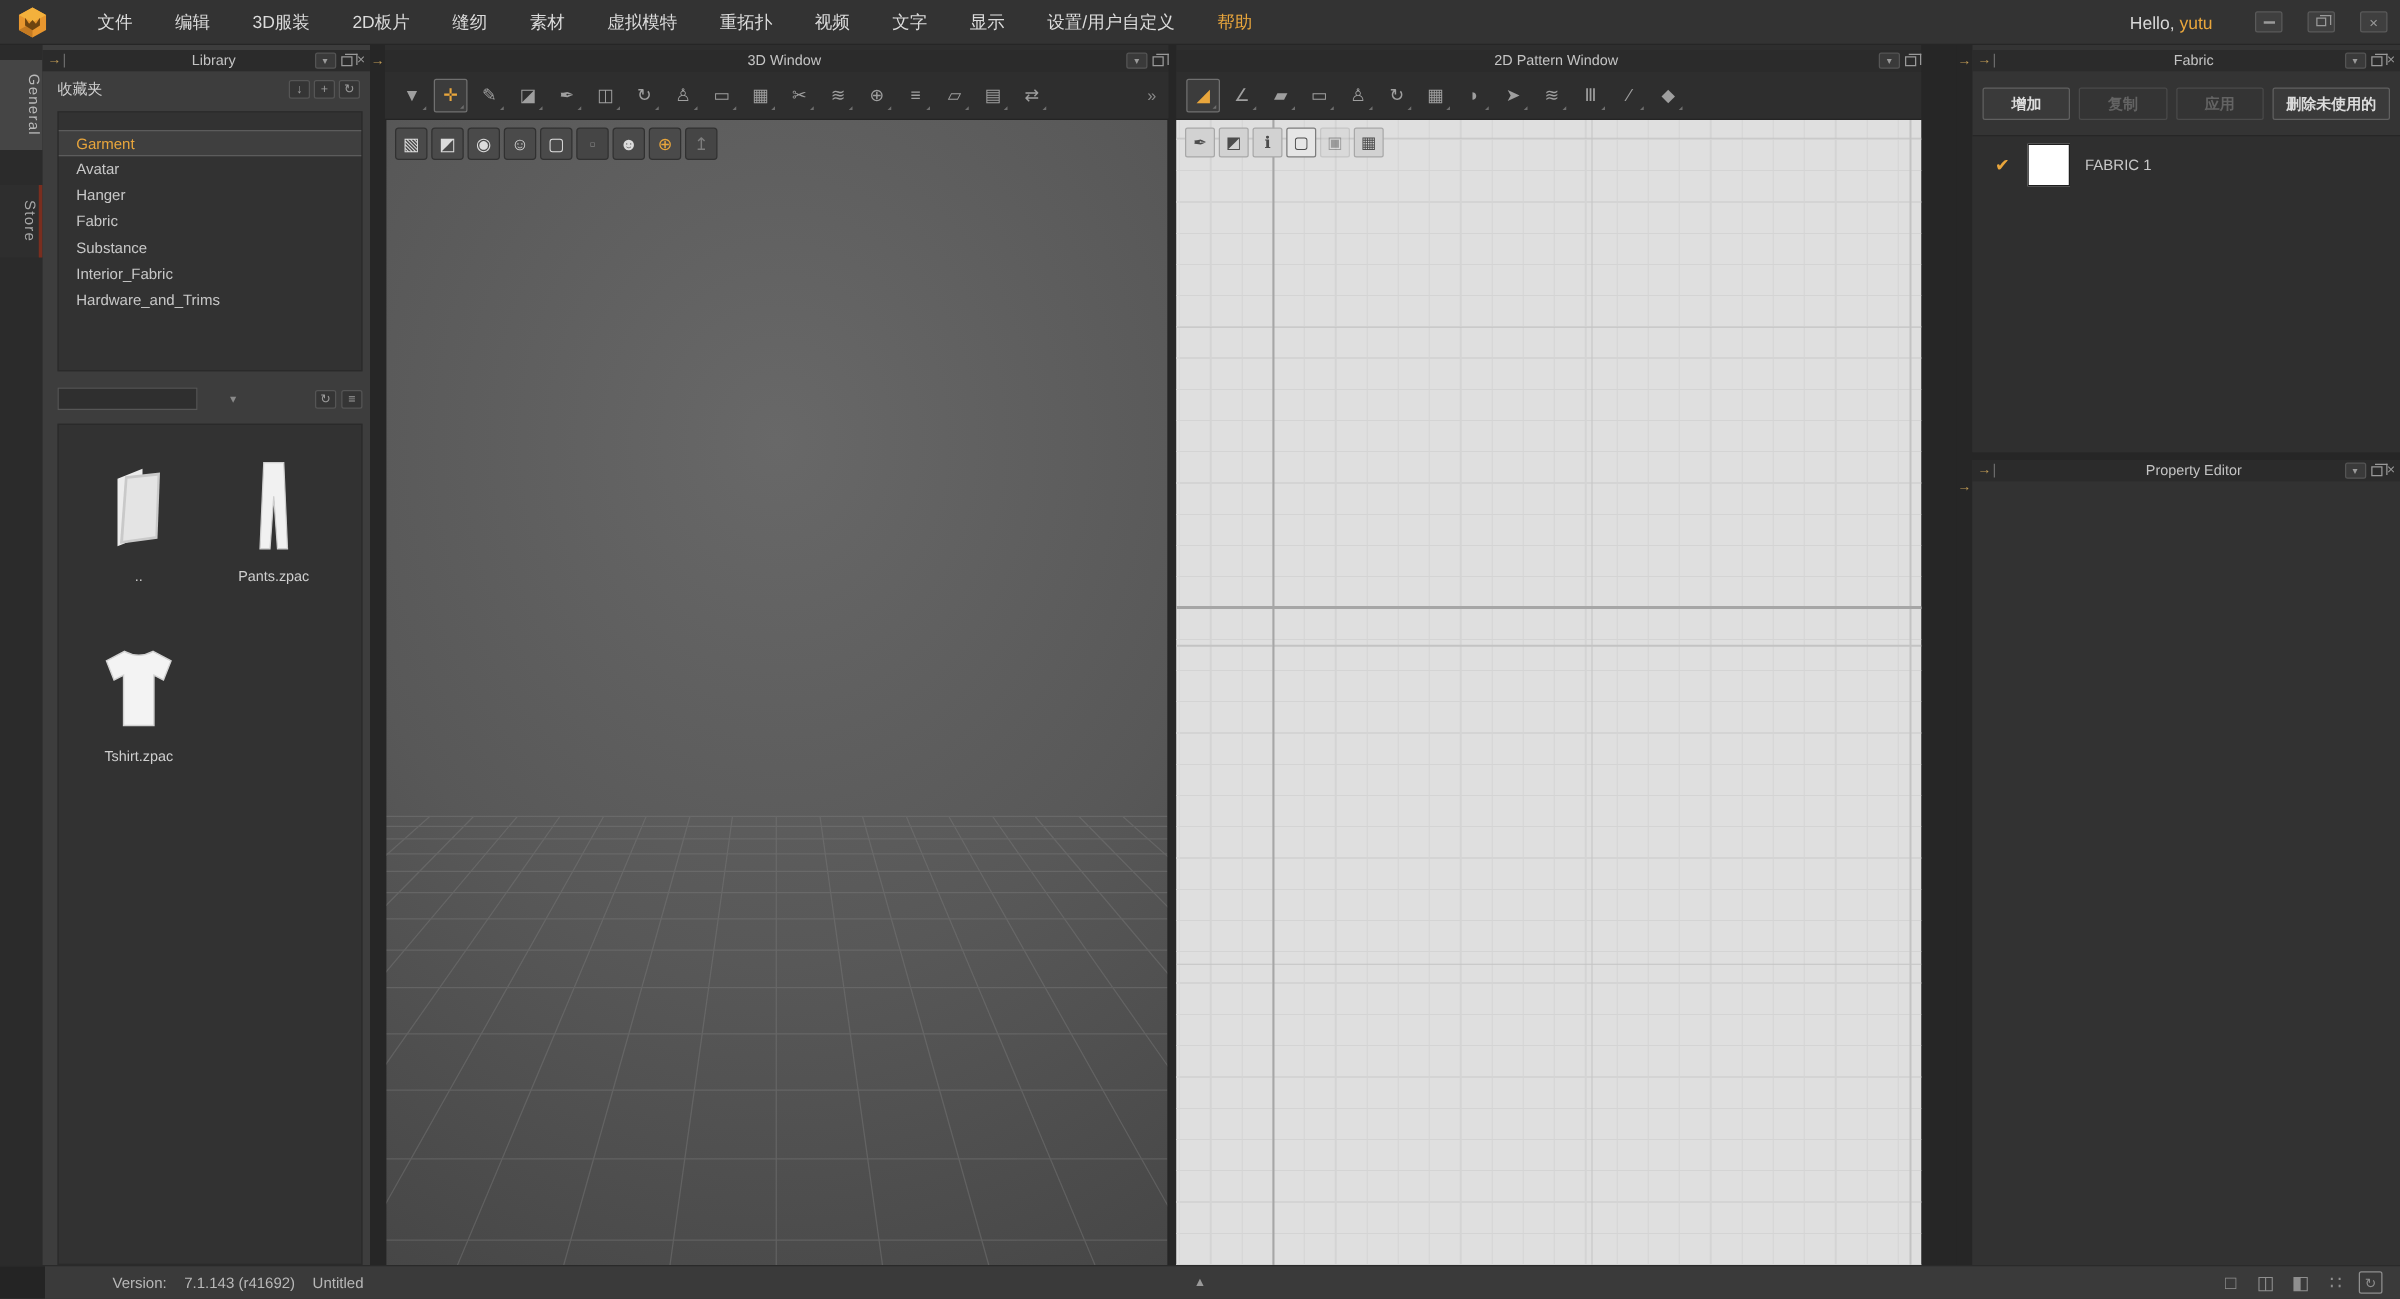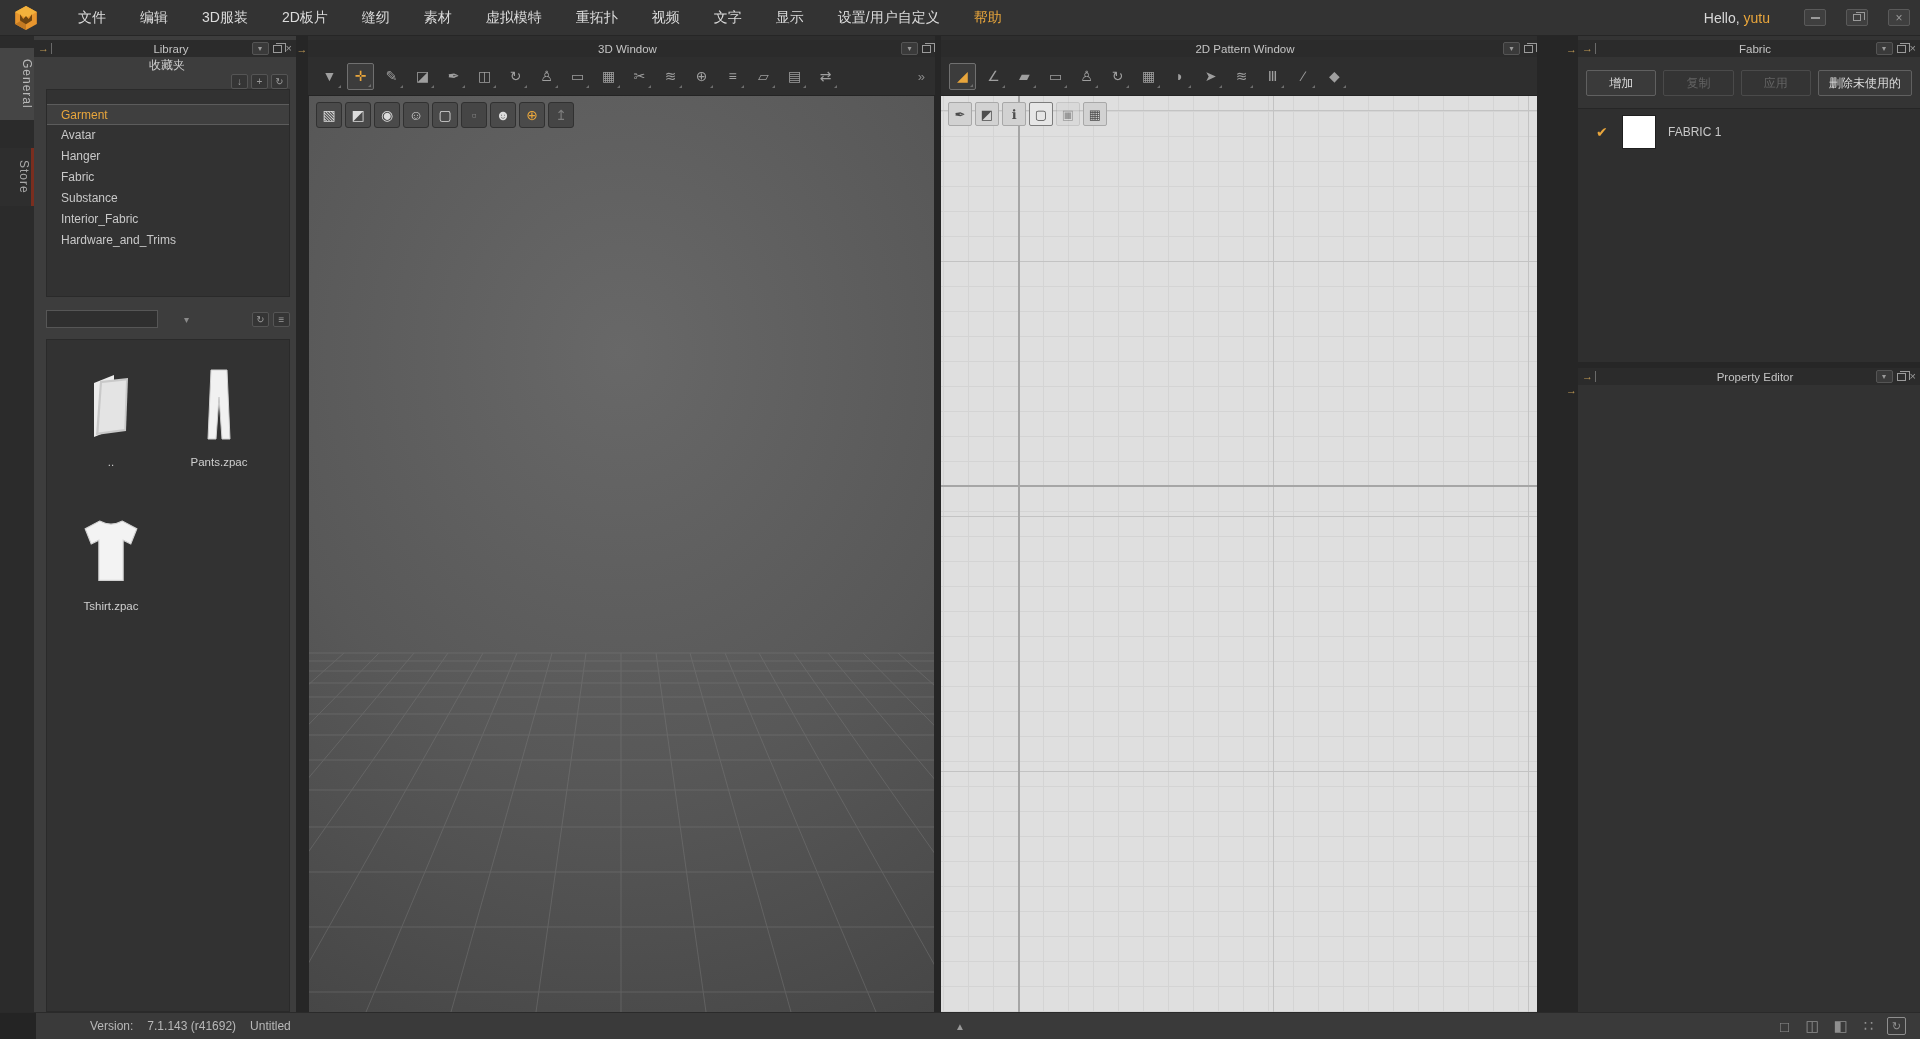--- a/index.html
+++ b/index.html
@@ -35,21 +35,21 @@
   .mini-x { color:#9a9a9a; font-size:11px; line-height:1; }
 
   
   .leftstrip { position:absolute; left:0; top:36px; width:34px; height:1003px; background:#2b2b2b; }
   .vtab { writing-mode:vertical-rl; font-size:12px; color:#b9b9b9; padding:10px 0; width:34px; text-align:center; letter-spacing:1px; }
   .vtab.general { margin-top:12px; background:#454545; height:72px; }
   .vtab.store  { margin-top:28px; height:58px; background:#2e2e2e; border-right:3px solid #7a2e1f; color:#a8a8a8; }
 
   
   .library { position:absolute; left:34px; top:36px; width:262px; height:976px; background:#3d3d3d; display:flex; flex-direction:column; }
-  .fav-row { height:28px; display:flex; align-items:center; padding:0 8px 0 12px; font-size:12px; color:#cfcfcf;flex-direction:column; }
+  .fav-row { height:28px; display:flex; align-items:center; padding:0 8px 0 12px; font-size:12px; color:#cfcfcf; }
   .fav-icons { margin-left:auto; display:flex; gap:3px; }
   .sbtn { width:17px; height:15px; background:#353535; border:1px solid #555; border-radius:2px; color:#9a9a9a; font-size:10px; line-height:13px; text-align:center; }
   .folder-list { margin:4px 6px 0 12px; height:208px; background:#323232; border:1px solid #2a2a2a; padding-top:14px; }
   .folder-item { height:21px; line-height:21px; padding-left:14px; font-size:12px; color:#c8c8c8; }
   .folder-item.active { color:#e9a63c; background:#3f3f3f; border-top:1px solid #5c5c5c; border-bottom:1px solid #5c5c5c; }
   .search-row { height:24px; margin:10px 6px 0 12px; display:flex; align-items:center; }
   .search-input { width:112px; height:18px; background:#2f2f2f; border:1px solid #565656; color:#ddd; font-size:11px; padding:0 4px; }
   .search-drop { margin-left:26px; color:#8a8a8a; font-size:10px; }
   .search-icons { margin-left:auto; display:flex; gap:4px; }
   .thumbs { flex:1; margin:8px 6px 0 12px; background:#323232; border:1px solid #2a2a2a; padding:22px 0 0 10px; display:flex; flex-wrap:wrap; align-content:flex-start; }
@@ -87,21 +87,21 @@
       repeating-linear-gradient(0deg,  #d4d4d4 0 1px, transparent 1px 25px);
     background-position: 77px 0, 0 0, 77px 0, 0 15px, 2px 0, 0 0; }
   .overlay2d { position:absolute; left:7px; top:6px; display:flex; gap:3px; }
   .lbtn { width:24px; height:24px; background:#d2d2d2; border:1px solid #a8a8a8; border-radius:2px; display:flex; align-items:center; justify-content:center; color:#4c4c4c; font-size:13px; }
   .lbtn.selected { background:#e6e6e6; border:1px solid #7c7c7c; }
   .lbtn.dim { opacity:.45; }
 
   
   .rightcol { position:absolute; left:1578px; top:36px; width:342px; height:976px; background:#262626; display:flex; flex-direction:column; }
   .fabric-sec { height:326px; background:#343434; display:flex; flex-direction:column; }
-  .fab-btnrow { display:flex; gap:7px; padding:13px 8px 12px 8px; }
+  .fab-btnrow { display:flex; gap:7px; padding:13px 8px 12px 8px;font-weight:bold; }
   .fbtn { flex:1; height:26px; background:#3a3a3a; border:1px solid #606060; border-radius:2px; color:#dcdcdc; font-size:12px; display:flex; align-items:center; justify-content:center; }
   .fbtn.wide { flex:1.35; }
   .fbtn.disabled { color:#636363; border-color:#4a4a4a; background:#343434; }
   .fab-list { flex:1; background:#2f2f2f; border-top:1px solid #262626; }
   .fab-item { height:46px; display:flex; align-items:center; padding-left:18px; }
   .fab-check { color:#e9a63c; font-size:14px; width:26px; }
   .fab-swatch { width:34px; height:34px; background:#ffffff; border:1px solid #1f1f1f; }
   .fab-name { font-size:12px; color:#c8c8c8; margin-left:12px; }
   .rc-gap { height:6px; background:#262626; }
   .prop-sec { flex:1; background:#343434; display:flex; flex-direction:column; }

